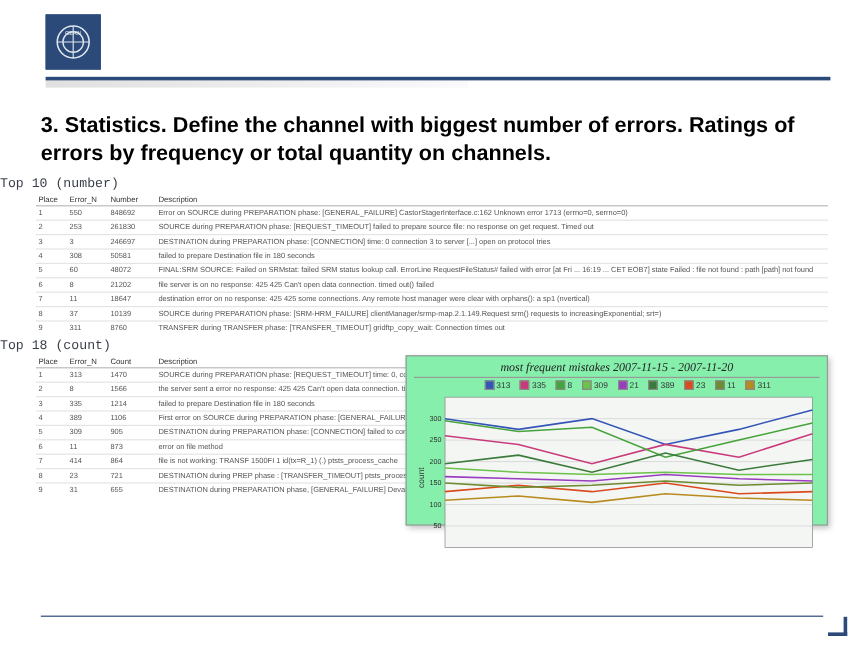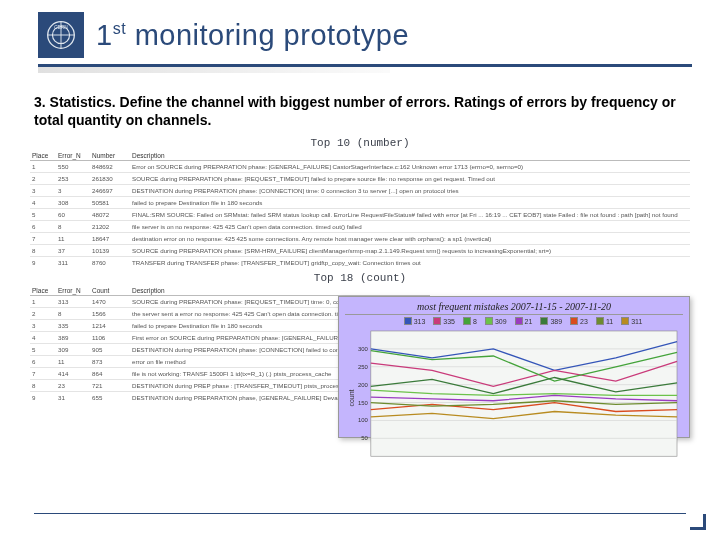--- a/index.html
+++ b/index.html
@@ -37,31 +37,31 @@
     background: #2b4a7a;
     margin: 6px 28px 0 38px;
   }
   .title-shadow {
     height: 6px;
     background: linear-gradient(to right, rgba(0,0,0,0.12), rgba(0,0,0,0.02));
     margin: 0 330px 0 38px;
   }
   .desc {
     font-family: Arial, sans-serif;
-    font-size: 14px;
+    font-size: 18px;
     font-weight: bold;
     color: #000;
     margin: 20px 34px 8px 34px;
     line-height: 1.3;
   }
   .section-title {
     font-family: "Courier New", monospace;
     font-size: 11px;
     color: #3a3f4a;
-    text-align: center;
+    text-align: left;
     margin-top: 4px;
   }
   table.data {
     width: 660px;
     margin: 2px 0 0 30px;
     border-collapse: collapse;
     font-family: Arial, sans-serif;
     font-size: 6.2px;
     color: #555;
     table-layout: fixed;
@@ -85,21 +85,21 @@
   table.data .c-err   { width: 34px; }
   table.data .c-num   { width: 40px; }
   table.data .c-desc  { width: auto; }
 
   .chart-overlay {
     position: absolute;
     left: 338px;
     top: 296px;
     width: 352px;
     height: 142px;
-    background: #c4b5fd;
+    background: #86efac;
     border: 1px solid #999;
     box-shadow: 2px 2px 5px rgba(0,0,0,0.25);
     padding: 4px 6px 2px 6px;
   }
   .chart-title {
     font-family: Georgia, serif;
     font-style: italic;
     font-size: 10px;
     text-align: center;
     color: #222;
@@ -155,23 +155,20 @@
 
 <div class="header">
   <div class="logo">
     <svg viewBox="0 0 40 40">
       <circle cx="20" cy="20" r="14" fill="none" stroke="#dfe6ee" stroke-width="1.4"></circle>
       <circle cx="20" cy="20" r="9" fill="none" stroke="#dfe6ee" stroke-width="1.2"></circle>
       <line x1="20" y1="6" x2="20" y2="34" stroke="#dfe6ee" stroke-width="1"></line>
       <line x1="6" y1="20" x2="34" y2="20" stroke="#dfe6ee" stroke-width="1"></line>
       <text x="20" y="14" text-anchor="middle" font-size="5" fill="#dfe6ee" font-family="Arial">CERN</text>
     </svg>
-  </div>
-  <div class="title">
-    <span>1</span><span class="sup">st</span><span> monitoring prototype</span>
   </div>
 </div>
 <div class="title-underline"></div>
 <div class="title-shadow"></div>
 
 <div class="desc">3. Statistics. Define the channel with biggest number of errors. Ratings of errors by frequency or total quantity on channels.</div>
 
 <div class="section-title">Top 10 (number)</div>
 <table class="data">
   <thead>

